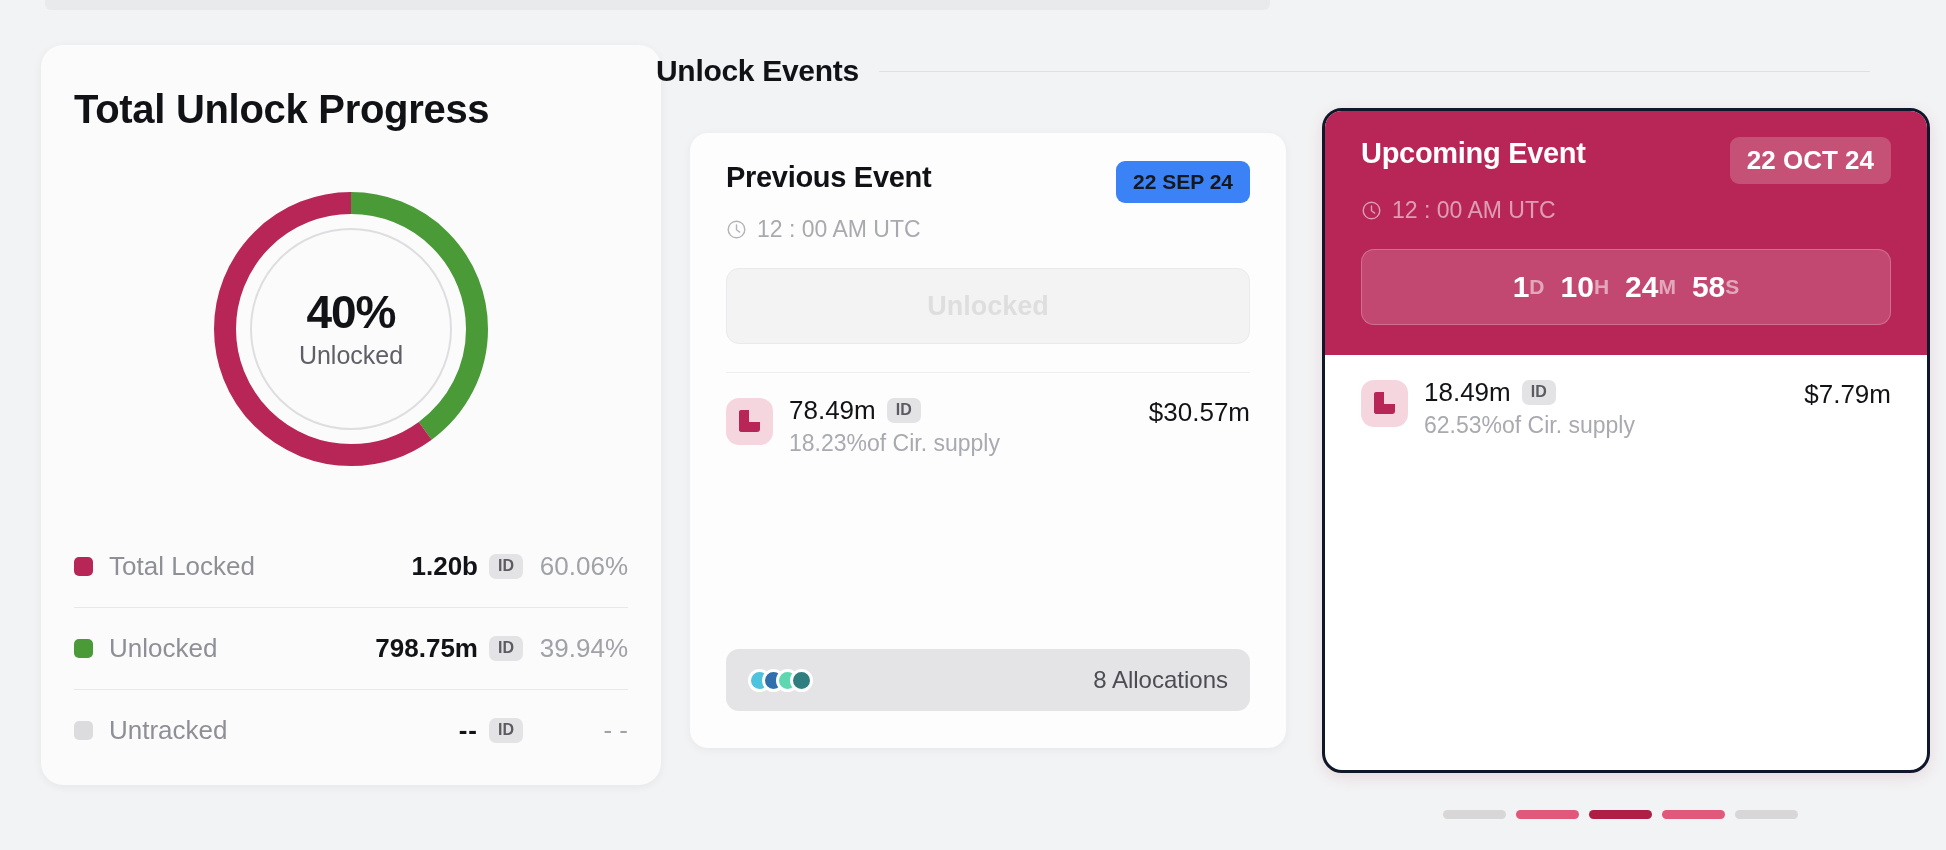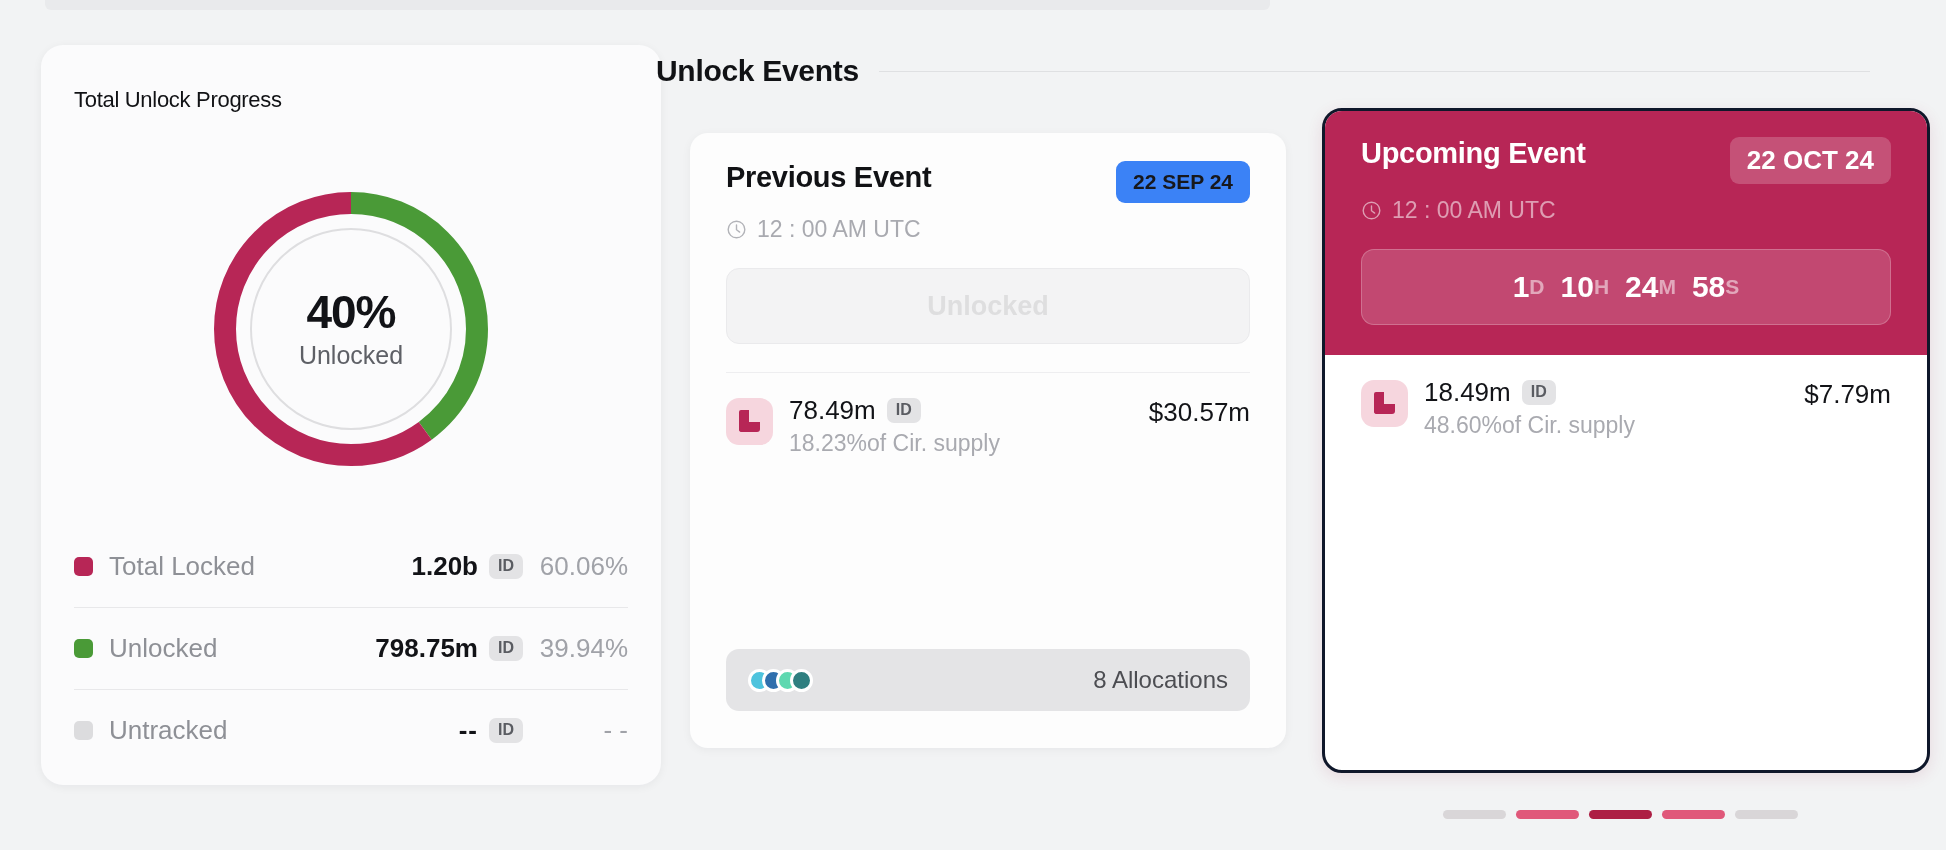--- a/index.html
+++ b/index.html
@@ -19,21 +19,21 @@
   
   .progress-card {
     position: absolute; left: 41px; top: 45px;
     width: 620px; height: 740px;
     background: #fbfbfc;
     border-radius: 22px;
     box-shadow: 0 2px 10px rgba(20,20,40,0.055);
   }
   .progress-title {
     position: absolute; left: 33px; top: 42px;
-    font-size: 22px; font-weight: 400; color: #111215;
+    font-size: 40px; font-weight: 700; color: #111215;
     letter-spacing: -0.3px;
   }
 
   .donut-wrap {
     position: absolute; left: 50%; top: 140px; transform: translateX(-50%);
     width: 288px; height: 288px;
   }
   .donut-svg { display: block; width: 288px; height: 288px; }
   .donut-center {
     position: absolute; left: 0; top: 0; width: 288px; height: 288px;
@@ -304,21 +304,21 @@
       </div>
 
       <div class="up-body">
         <div class="amt-row">
           <span class="amt-icon"></span>
           <span class="amt-mid">
             <span class="amt-line1">
               <span class="amt-value">18.49m</span>
               <span class="chip-id">ID</span>
             </span>
-            <span class="amt-sub" style="display:block">48.60%of Cir. supply</span>
+            <span class="amt-sub" style="display:block">62.53%of Cir. supply</span>
           </span>
           <span class="amt-usd">$7.79m</span>
         </div>
 
       </div>
     </div>
 
   </div>
 
   <div class="pager">

